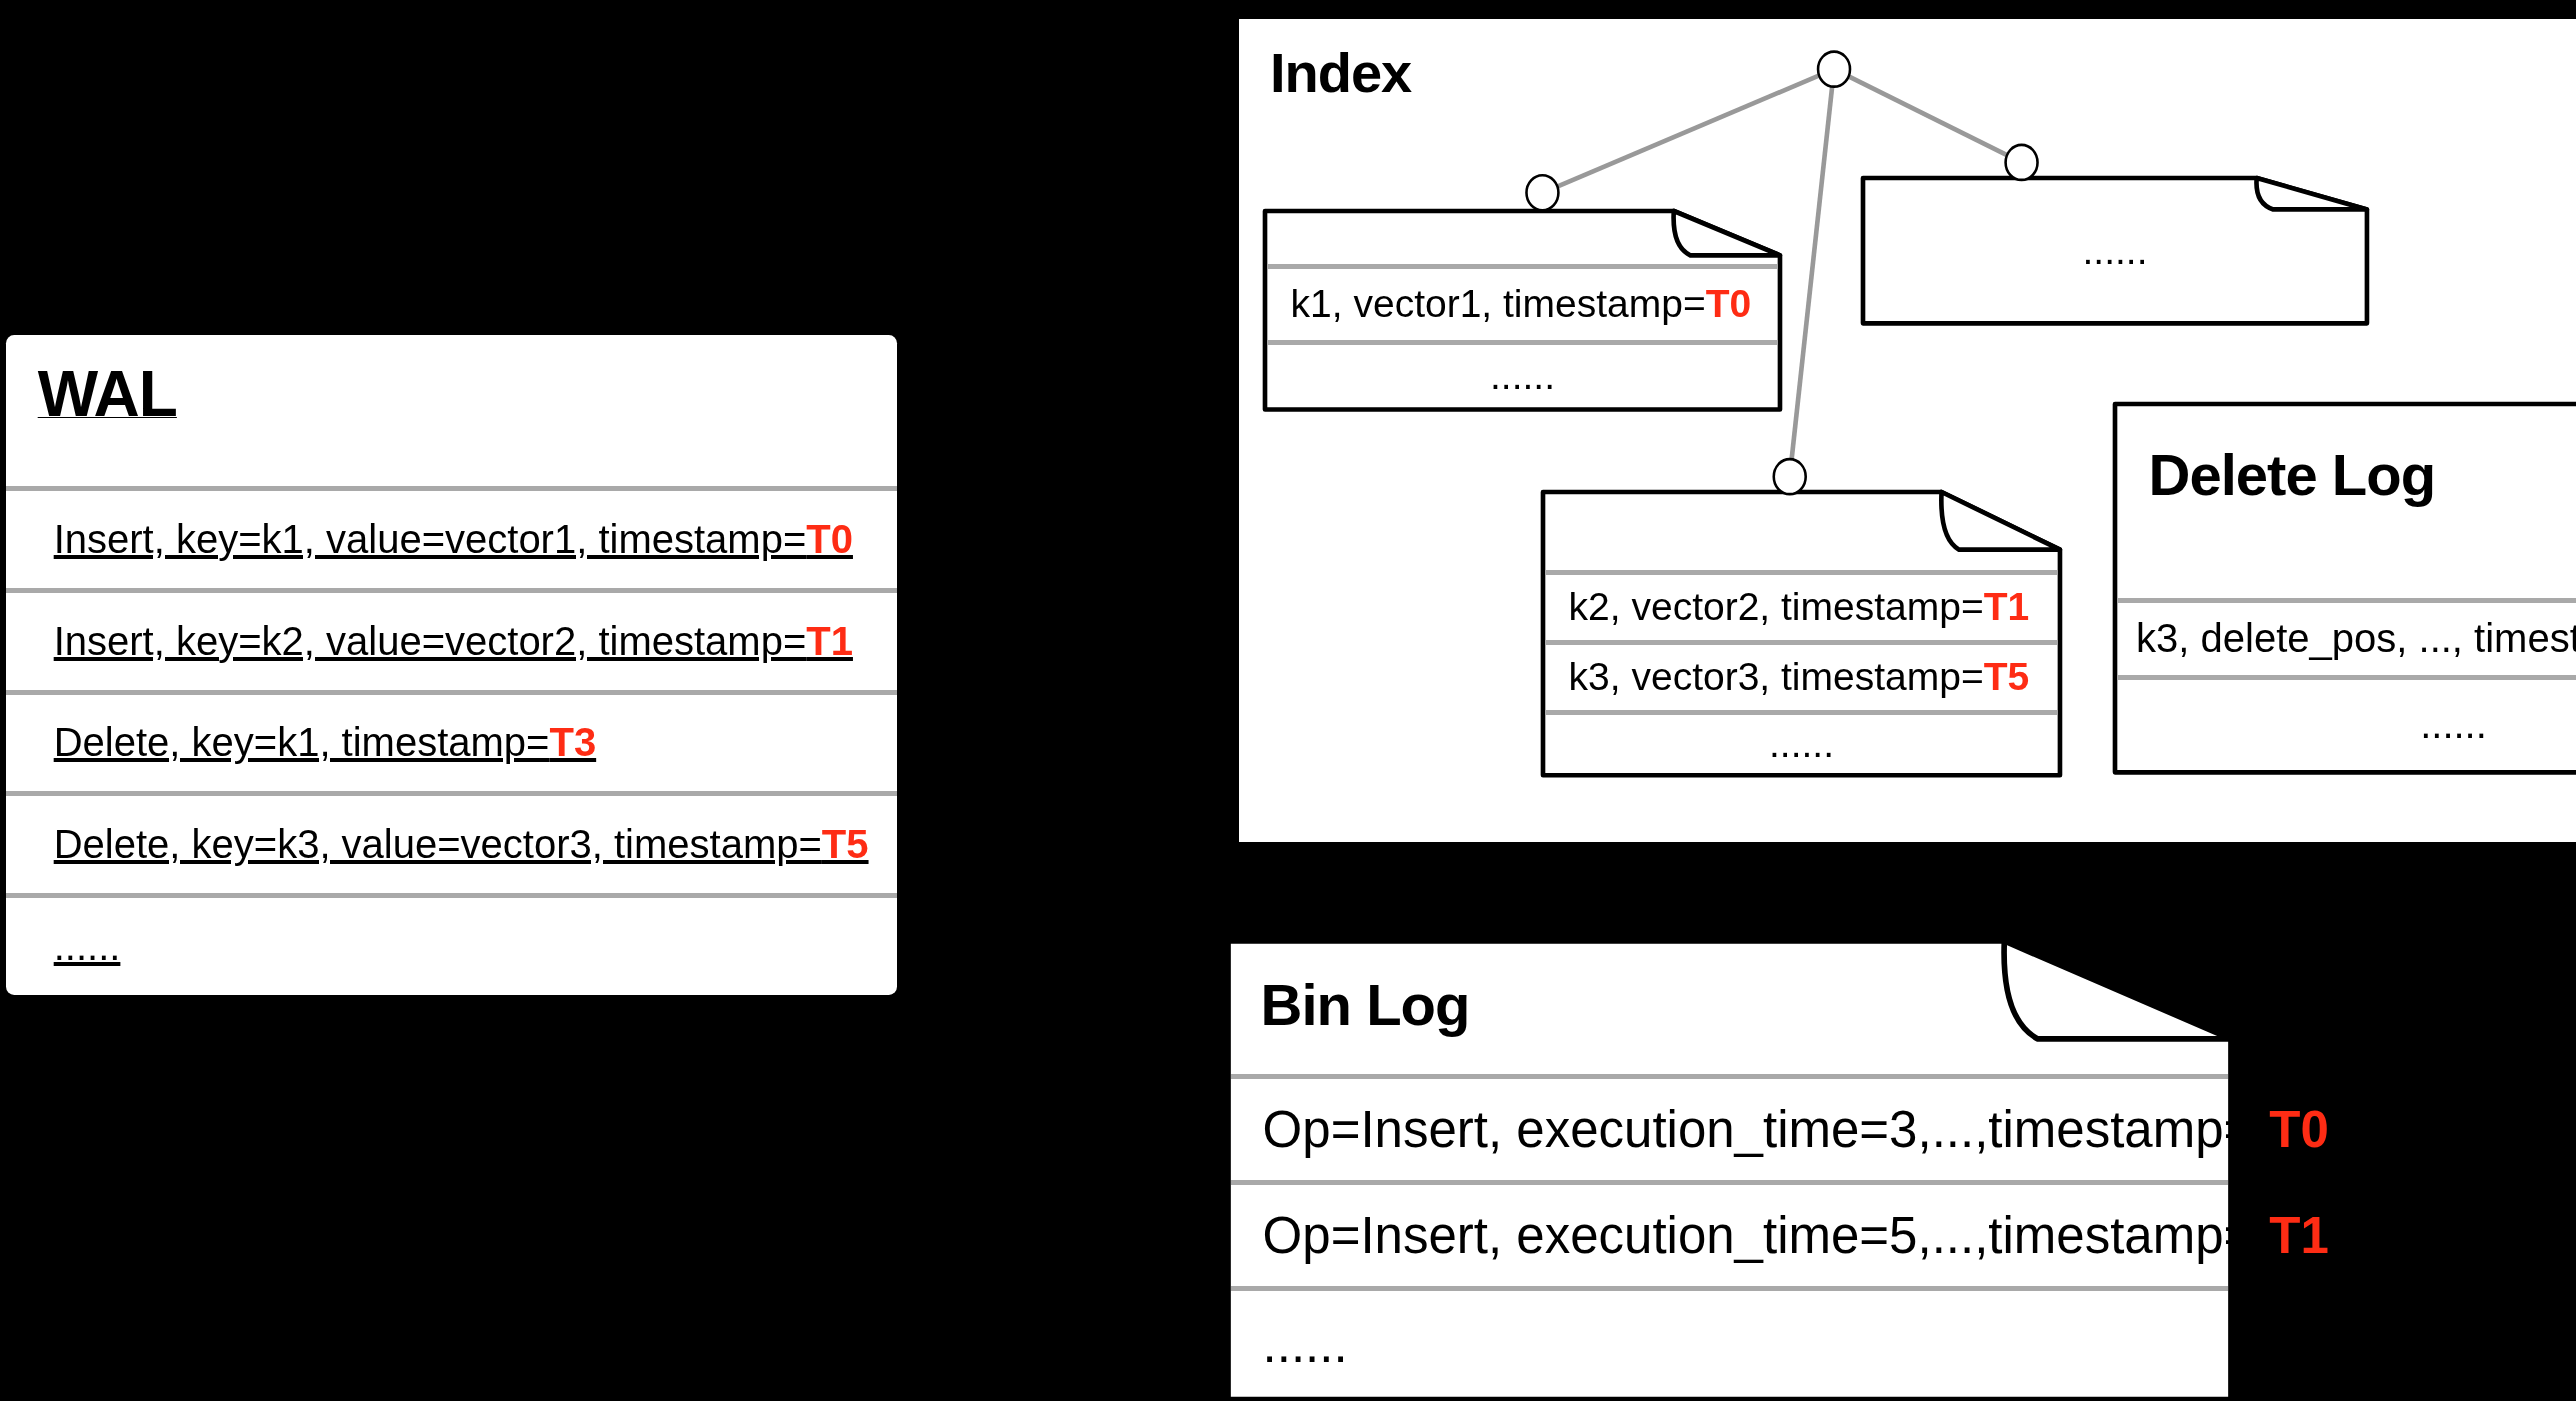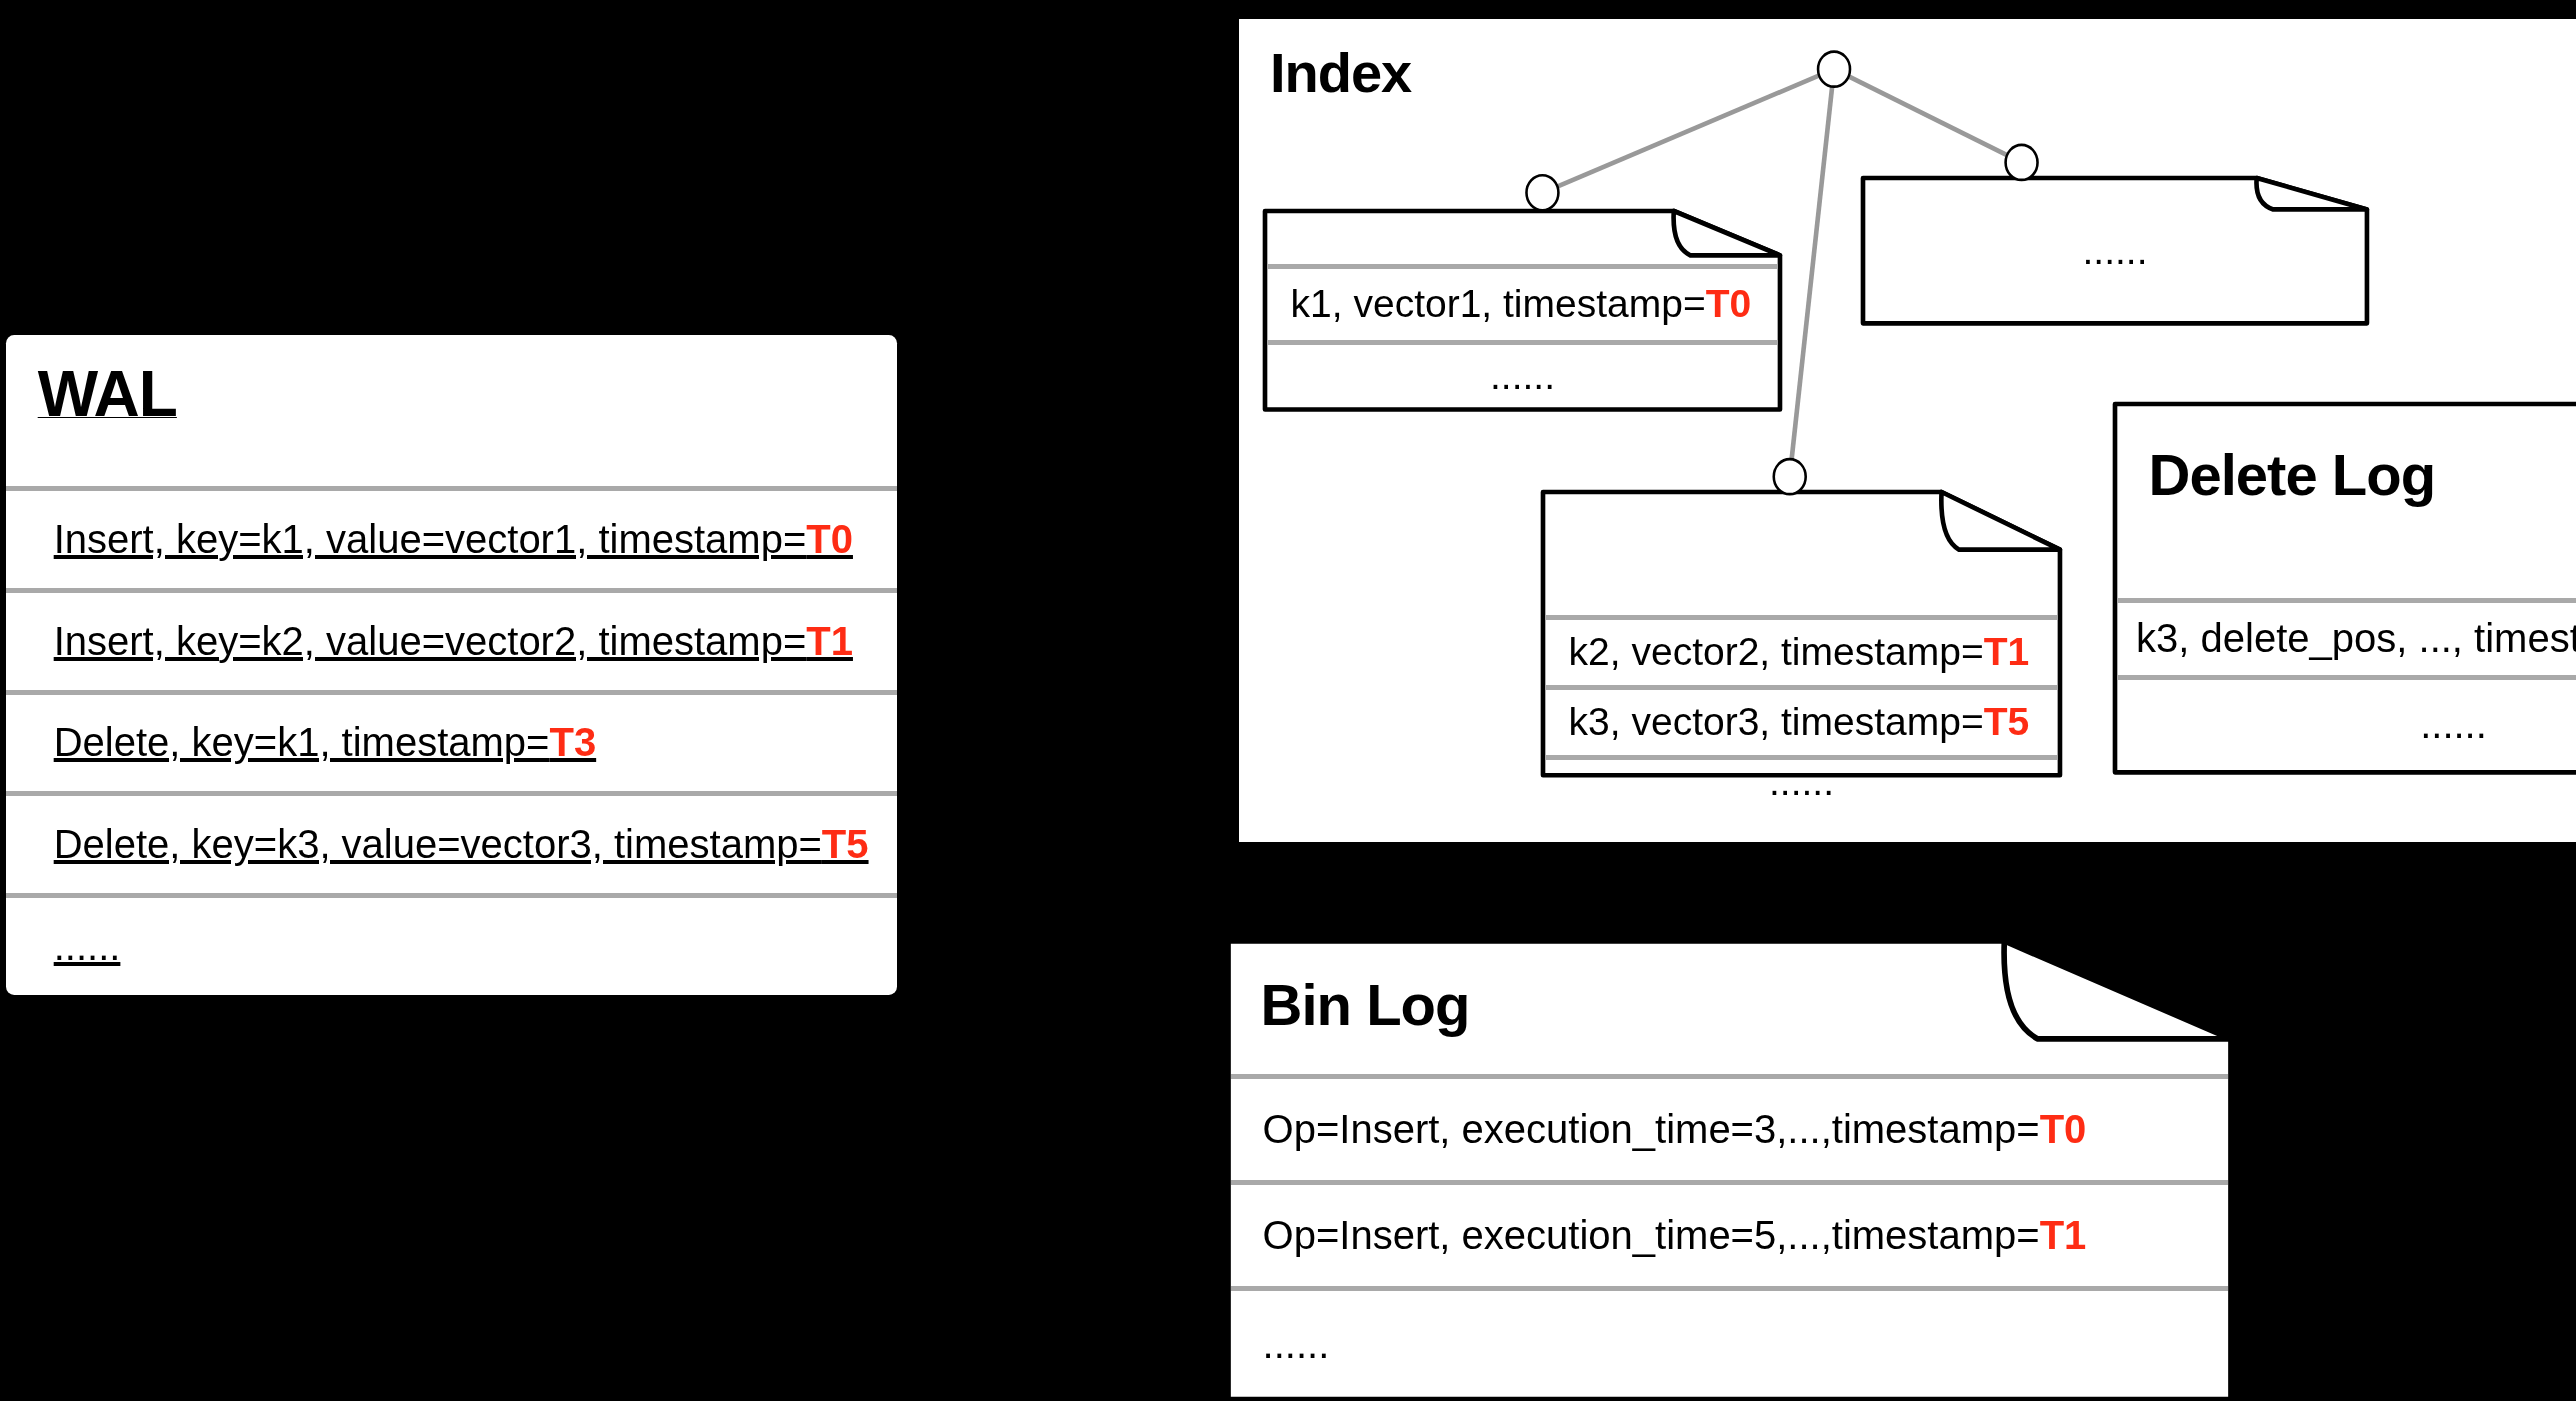--- a/index.html
+++ b/index.html
@@ -56,21 +56,21 @@
   
   .tree-overlay{position:absolute;inset:0;pointer-events:none;}
   .tree-overlay line{stroke:var(--tree-edge);stroke-width:9;}
   .tree-overlay ellipse{fill:var(--surface);stroke:var(--ink);stroke-width:5;}
 
   .page-outline{fill:var(--surface);stroke:var(--ink);stroke-width:9;stroke-linejoin:round;}
   .page-outline.thick{stroke-width:11;}
   .page-flap{fill:var(--surface);stroke:var(--ink);stroke-width:9;stroke-linejoin:round;}
   .page-flap.thick{stroke-width:11;}
 
-  .binlog-row{font-size:40px;padding-left:32px;}
+  .binlog-row{font-size:51px;padding-left:32px;gap:16px;}
   .delete-row{padding-left:18.5px;}
 </style>
 </head>
 <body>
 
 <div class="canvas">
 
   <div class="wal">
     <div class="wal-title-block">
       <span class="wal-title">WAL</span>
@@ -129,21 +129,21 @@
     </div>
   </div>
 
   <div class="file" style="left:1543px;top:492px;width:517px;height:283px;">
     <svg viewBox="0 0 1004 550">
       <path class="page-outline" d="M0 0 L774 0 L1004 112 L1004 550 L0 550 Z"></path>
       <path class="page-flap" d="M774 0 Q770 90 808 112 L1004 112 Z"></path>
     </svg>
     <div class="rows">
       <div class="frow" style="height:75px;"></div>
-      <div class="frow sep" style="height:70px;margin-top:45px;">
+      <div class="frow sep" style="height:70px;">
         <span>k2, vector2, timestamp=</span>
           <span class="ts">T1</span>
       </div>
       <div class="frow sep" style="height:70px;">
         <span>k3, vector3, timestamp=</span>
           <span class="ts">T5</span>
       </div>
       <div class="frow sep center grow">
         <span>......</span>
       </div>

